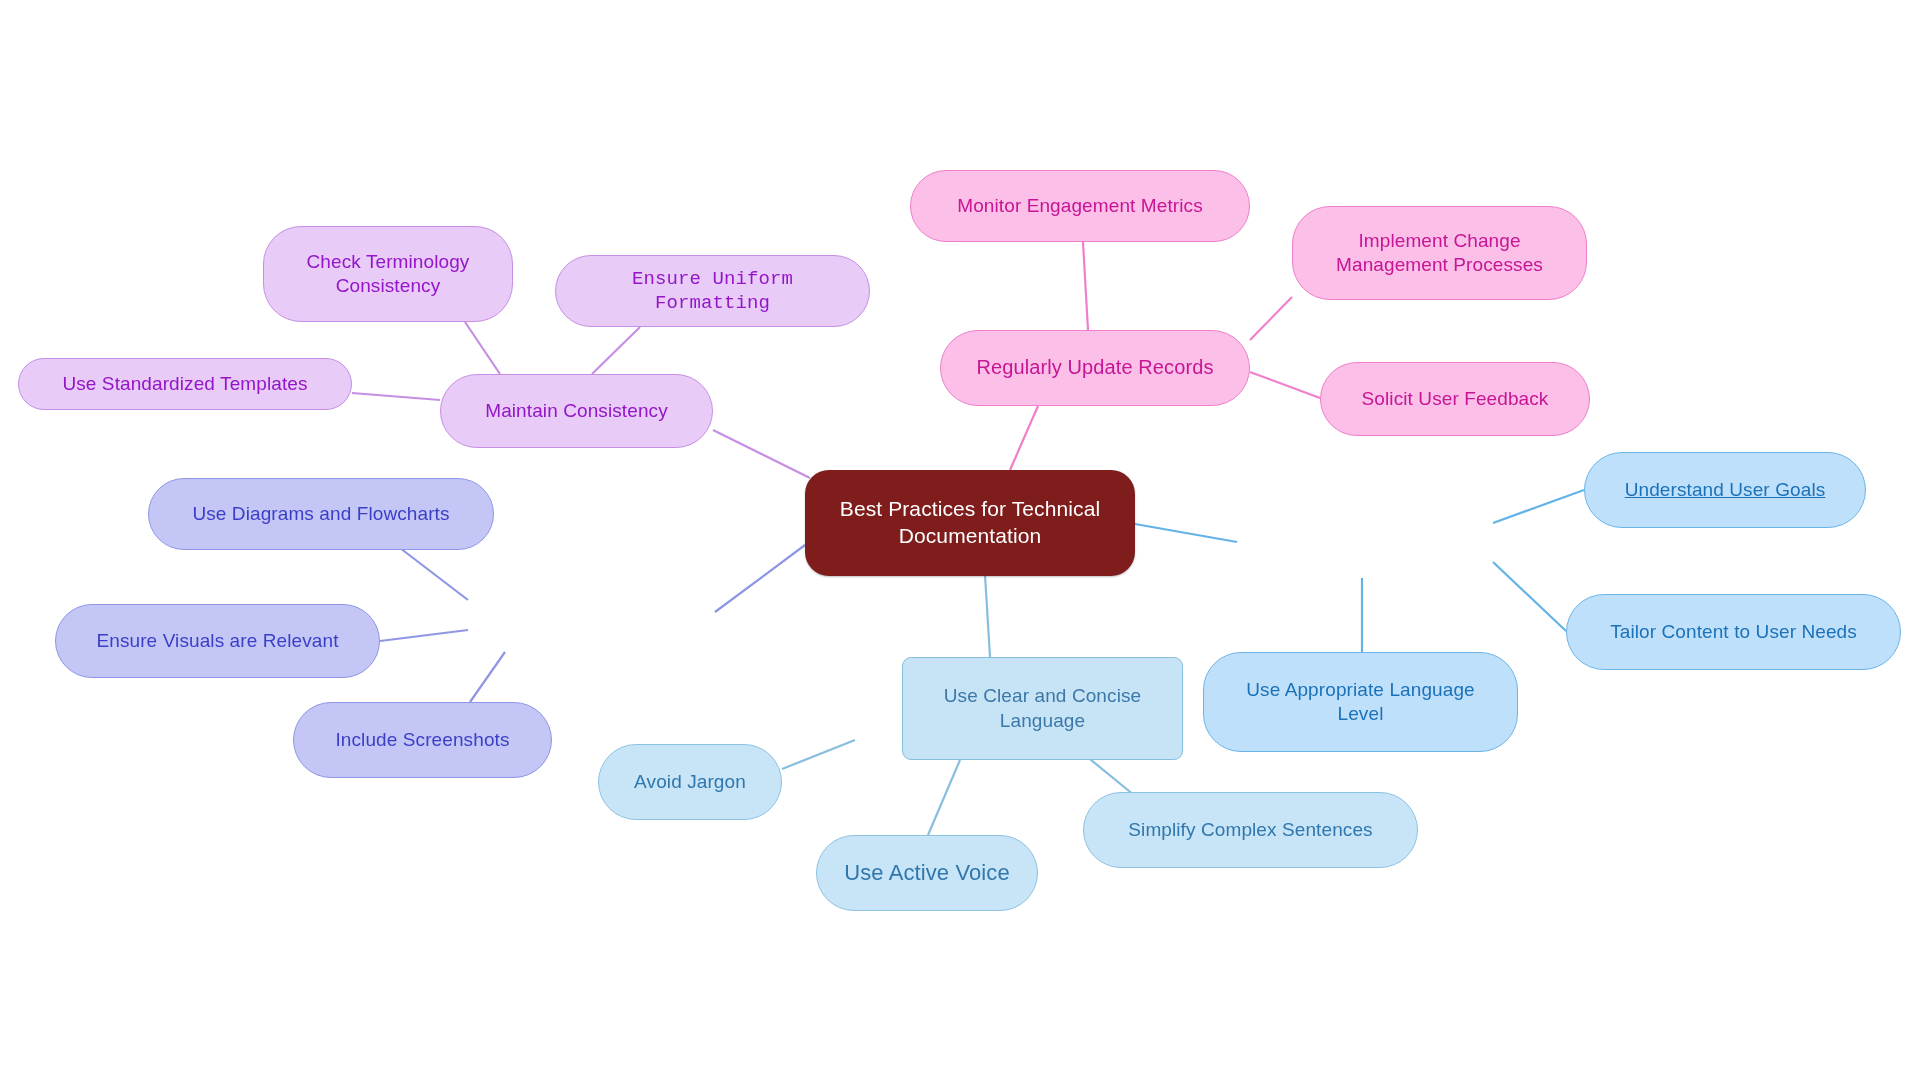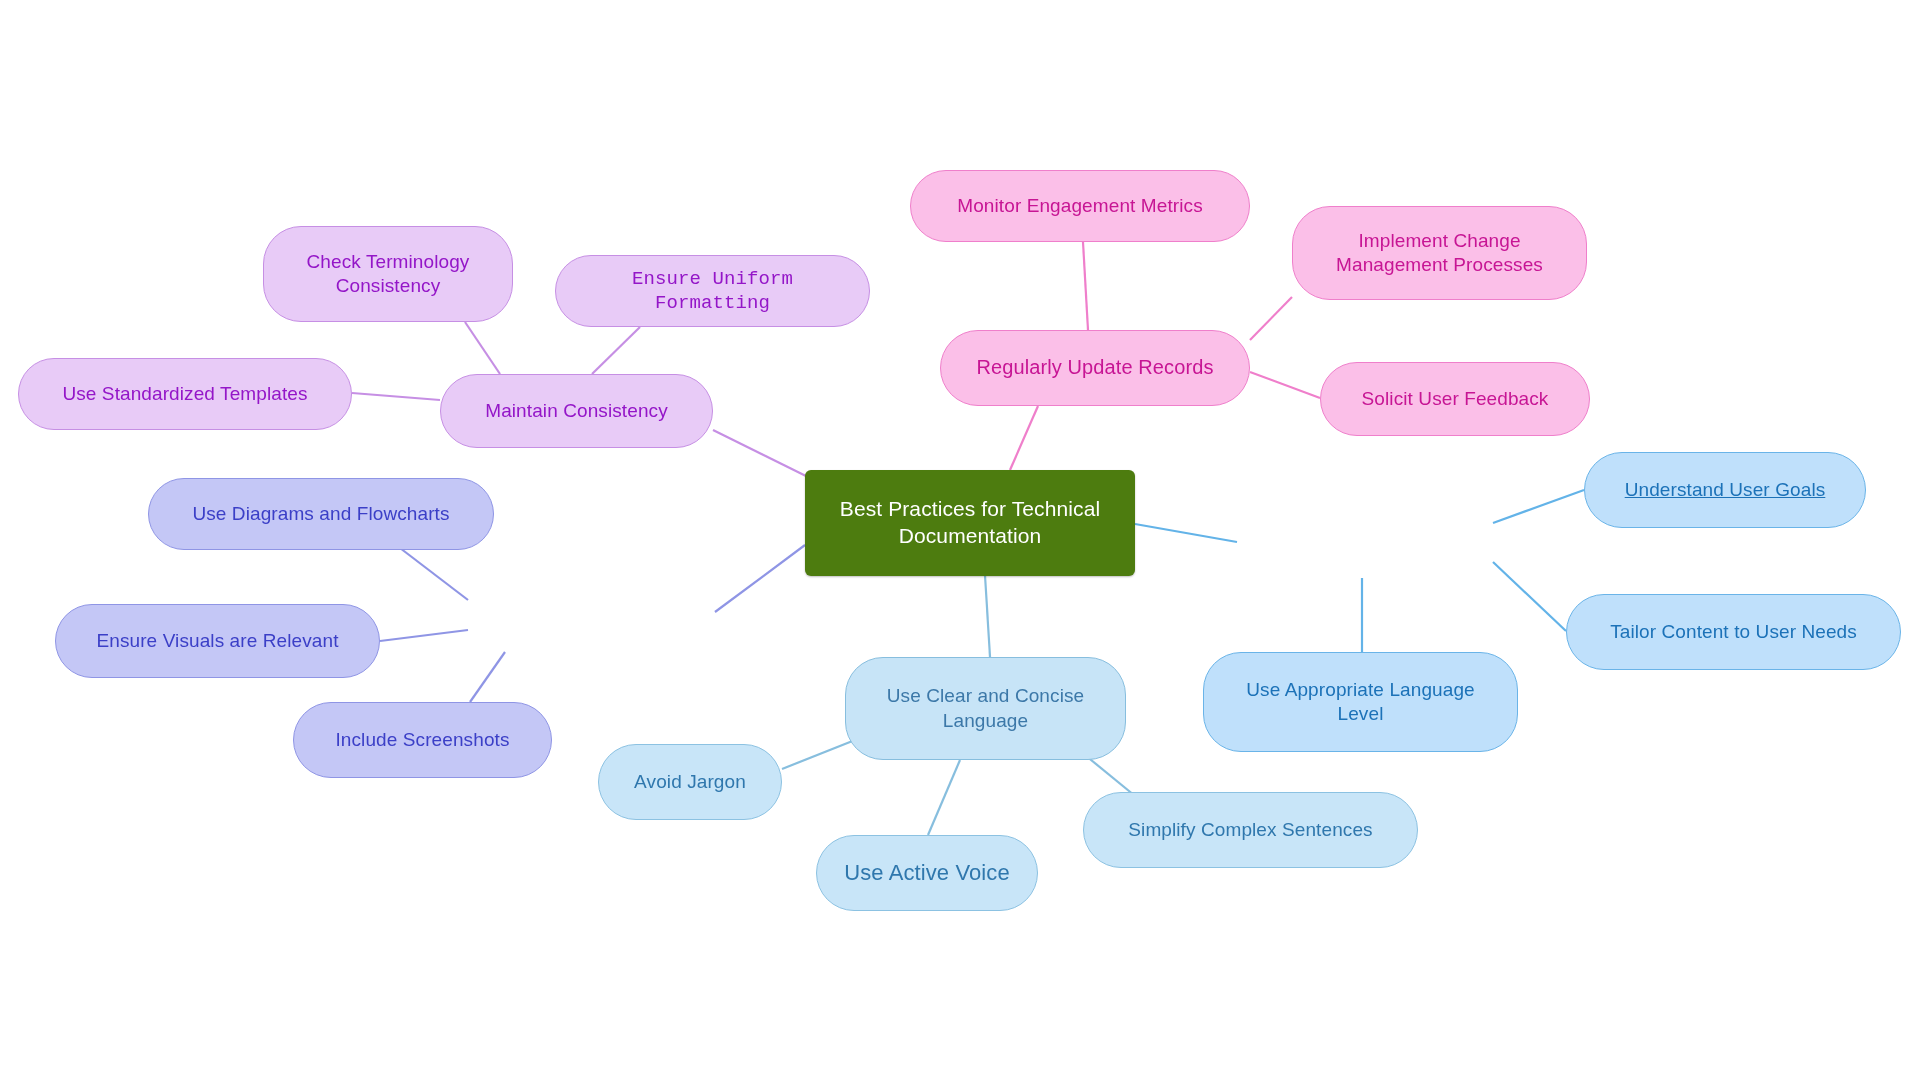--- a/index.html
+++ b/index.html
@@ -35,23 +35,23 @@
     text-align: center;
     border-radius: 38px;
     border-style: solid;
     border-width: 1.6px;
     line-height: 1.28;
     white-space: pre-line;
     padding: 11px 14px;
     letter-spacing: 0.1px;
   }
   .node.root {
-    border-radius: 6px;
+    border-radius: 24px;
     border: none;
-    background: #4d7c0f;
+    background: #7f1d1d;
     color: #ffffff;
     font-size: 21px;
     box-shadow: 0 1px 2px rgba(0,0,0,0.25);
   }
 </style>
 </head>
 <body>
 
 <div id="canvas">
 
@@ -92,39 +92,39 @@
 Documentation</div>
 
 
   <div class="node" style="left:1584px; top:452px; width:282px; height:76px; background:#bfe0fb; border-color:#6ab4e8; color:#1c72b8; font-size:19px;text-decoration:underline;">Understand User Goals</div>
 
   <div class="node" style="left:1566px; top:594px; width:335px; height:76px; background:#bfe0fb; border-color:#6ab4e8; color:#1c72b8; font-size:19px;">Tailor Content to User Needs</div>
 
   <div class="node" style="left:1203px; top:652px; width:315px; height:100px; background:#bfe0fb; border-color:#6ab4e8; color:#1c72b8; font-size:19px;">Use Appropriate Language
 Level</div>
 
-  <div class="node" style="left:845px; top:657px; width:281px; height:103px; background:#c7e4f7; border-color:#87bede; color:#3c78a8; font-size:19px;">Use Clear and Concise
+  <div class="node" style="left:902px; top:657px; width:281px; height:103px; background:#c7e4f7; border-color:#87bede; color:#3c78a8; font-size:19px;border-radius:9px;">Use Clear and Concise
 Language</div>
 
   <div class="node" style="left:598px; top:744px; width:184px; height:76px; background:#c8e5f8; border-color:#8cc2e2; color:#2f77ad; font-size:19px;">Avoid Jargon</div>
 
   <div class="node" style="left:816px; top:835px; width:222px; height:76px; background:#c8e5f8; border-color:#8cc2e2; color:#2f77ad; font-size:22px;">Use Active Voice</div>
 
   <div class="node" style="left:1083px; top:792px; width:335px; height:76px; background:#c8e5f8; border-color:#8cc2e2; color:#2f77ad; font-size:19px;">Simplify Complex Sentences</div>
 
 
   <div class="node" style="left:148px; top:478px; width:346px; height:72px; background:#c4c7f6; border-color:#8f95e5; color:#3b3fc7; font-size:19px;">Use Diagrams and Flowcharts</div>
 
   <div class="node" style="left:55px; top:604px; width:325px; height:74px; background:#c4c7f6; border-color:#8f95e5; color:#3b3fc7; font-size:19px;">Ensure Visuals are Relevant</div>
 
   <div class="node" style="left:293px; top:702px; width:259px; height:76px; background:#c4c7f6; border-color:#8f95e5; color:#3b3fc7; font-size:19px;">Include Screenshots</div>
 
   <div class="node" style="left:440px; top:374px; width:273px; height:74px; background:#e8cbf7; border-color:#c68fe4; color:#9416c8; font-size:19px;">Maintain Consistency</div>
 
-  <div class="node" style="left:18px; top:358px; width:334px; height:72px; background:#e8cbf7; border-color:#c68fe4; color:#9416c8; font-size:19px;">Use Standardized Templates</div>
+  <div class="node" style="left:18px; top:358px; width:334px; height:52px; background:#e8cbf7; border-color:#c68fe4; color:#9416c8; font-size:19px;">Use Standardized Templates</div>
 
   <div class="node" style="left:263px; top:226px; width:250px; height:96px; background:#e8cbf7; border-color:#c68fe4; color:#9416c8; font-size:19px;">Check Terminology
 Consistency</div>
 
   <div class="node" style="left:555px; top:255px; width:315px; height:72px; background:#e8cbf7; border-color:#c68fe4; color:#9416c8; font-size:19px;font-family:Liberation Mono, monospace;">Ensure Uniform Formatting</div>
 
   <div class="node" style="left:940px; top:330px; width:310px; height:76px; background:#fbbfe8; border-color:#ef7fcb; color:#c71594; font-size:20px;text-align:center;">Regularly Update Records</div>
 
   <div class="node" style="left:910px; top:170px; width:340px; height:72px; background:#fbbfe8; border-color:#ef7fcb; color:#c71594; font-size:19px;">Monitor Engagement Metrics</div>
 

